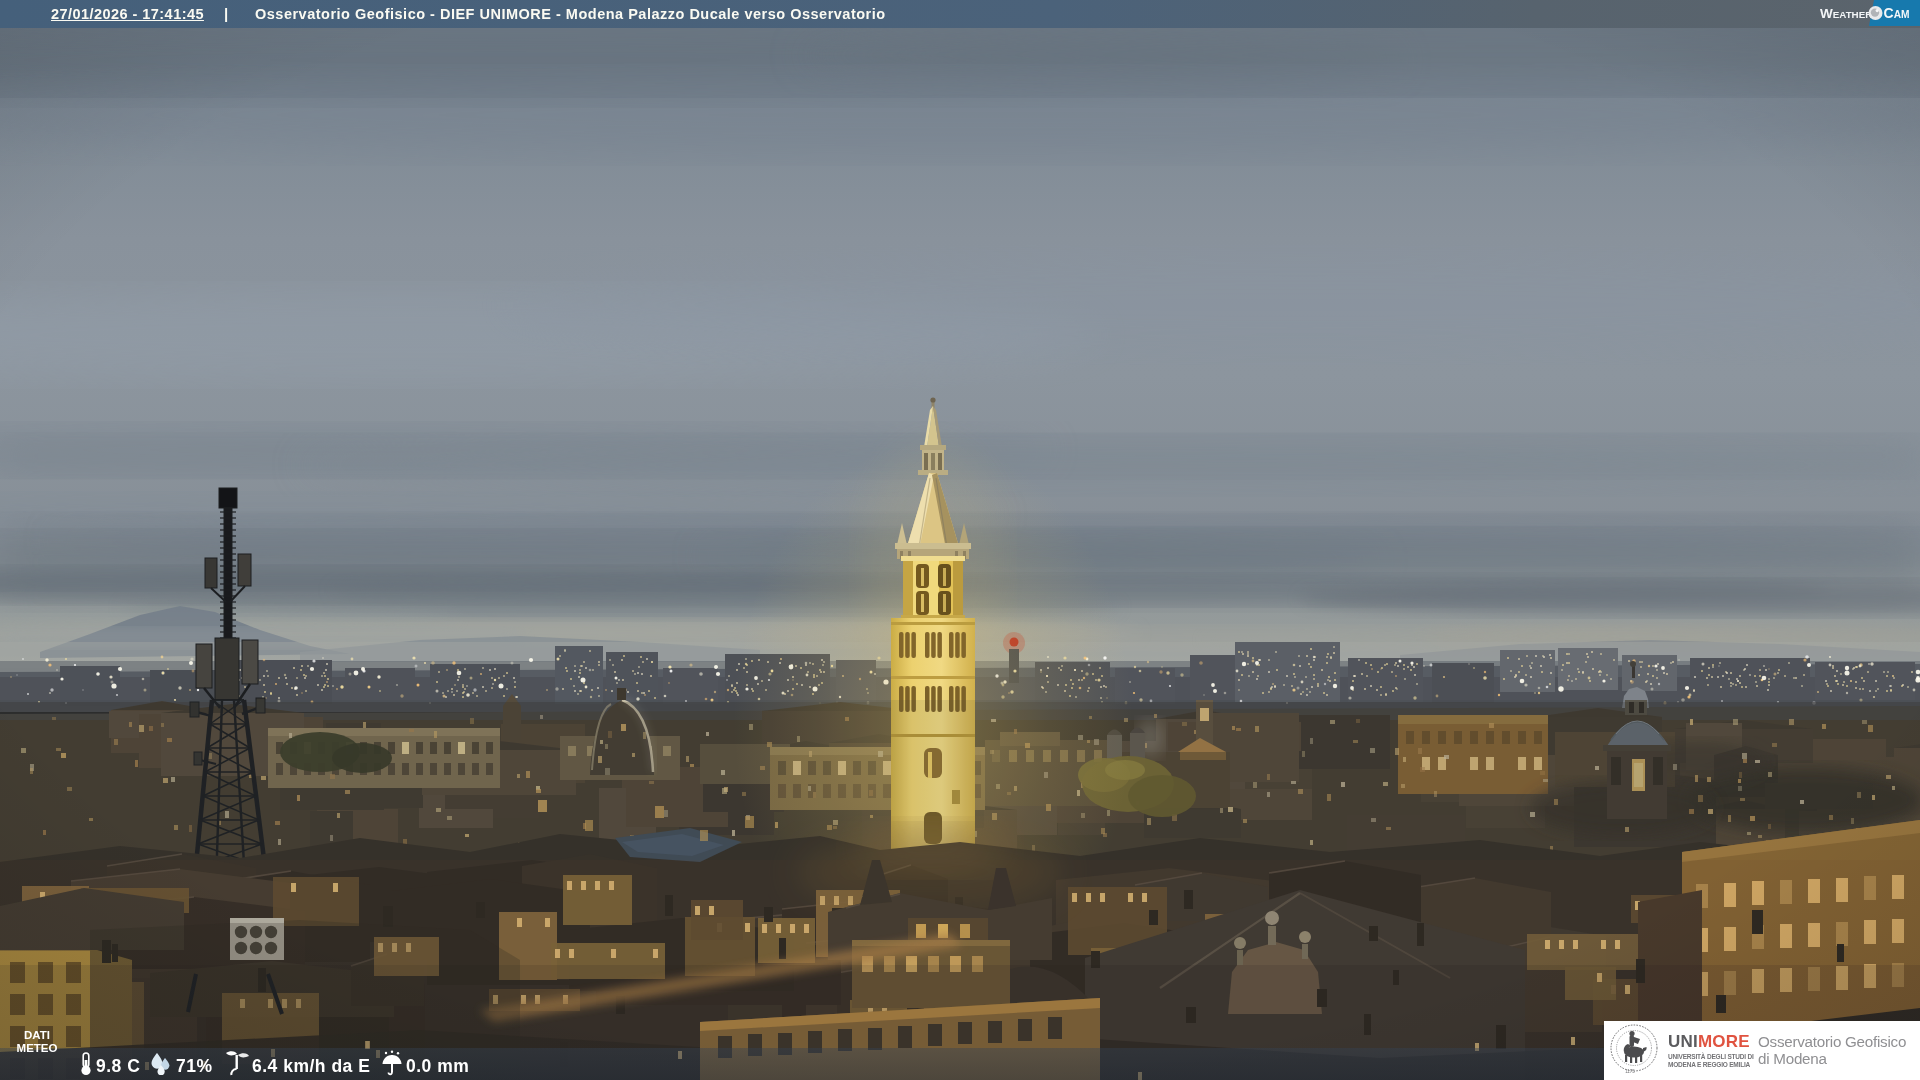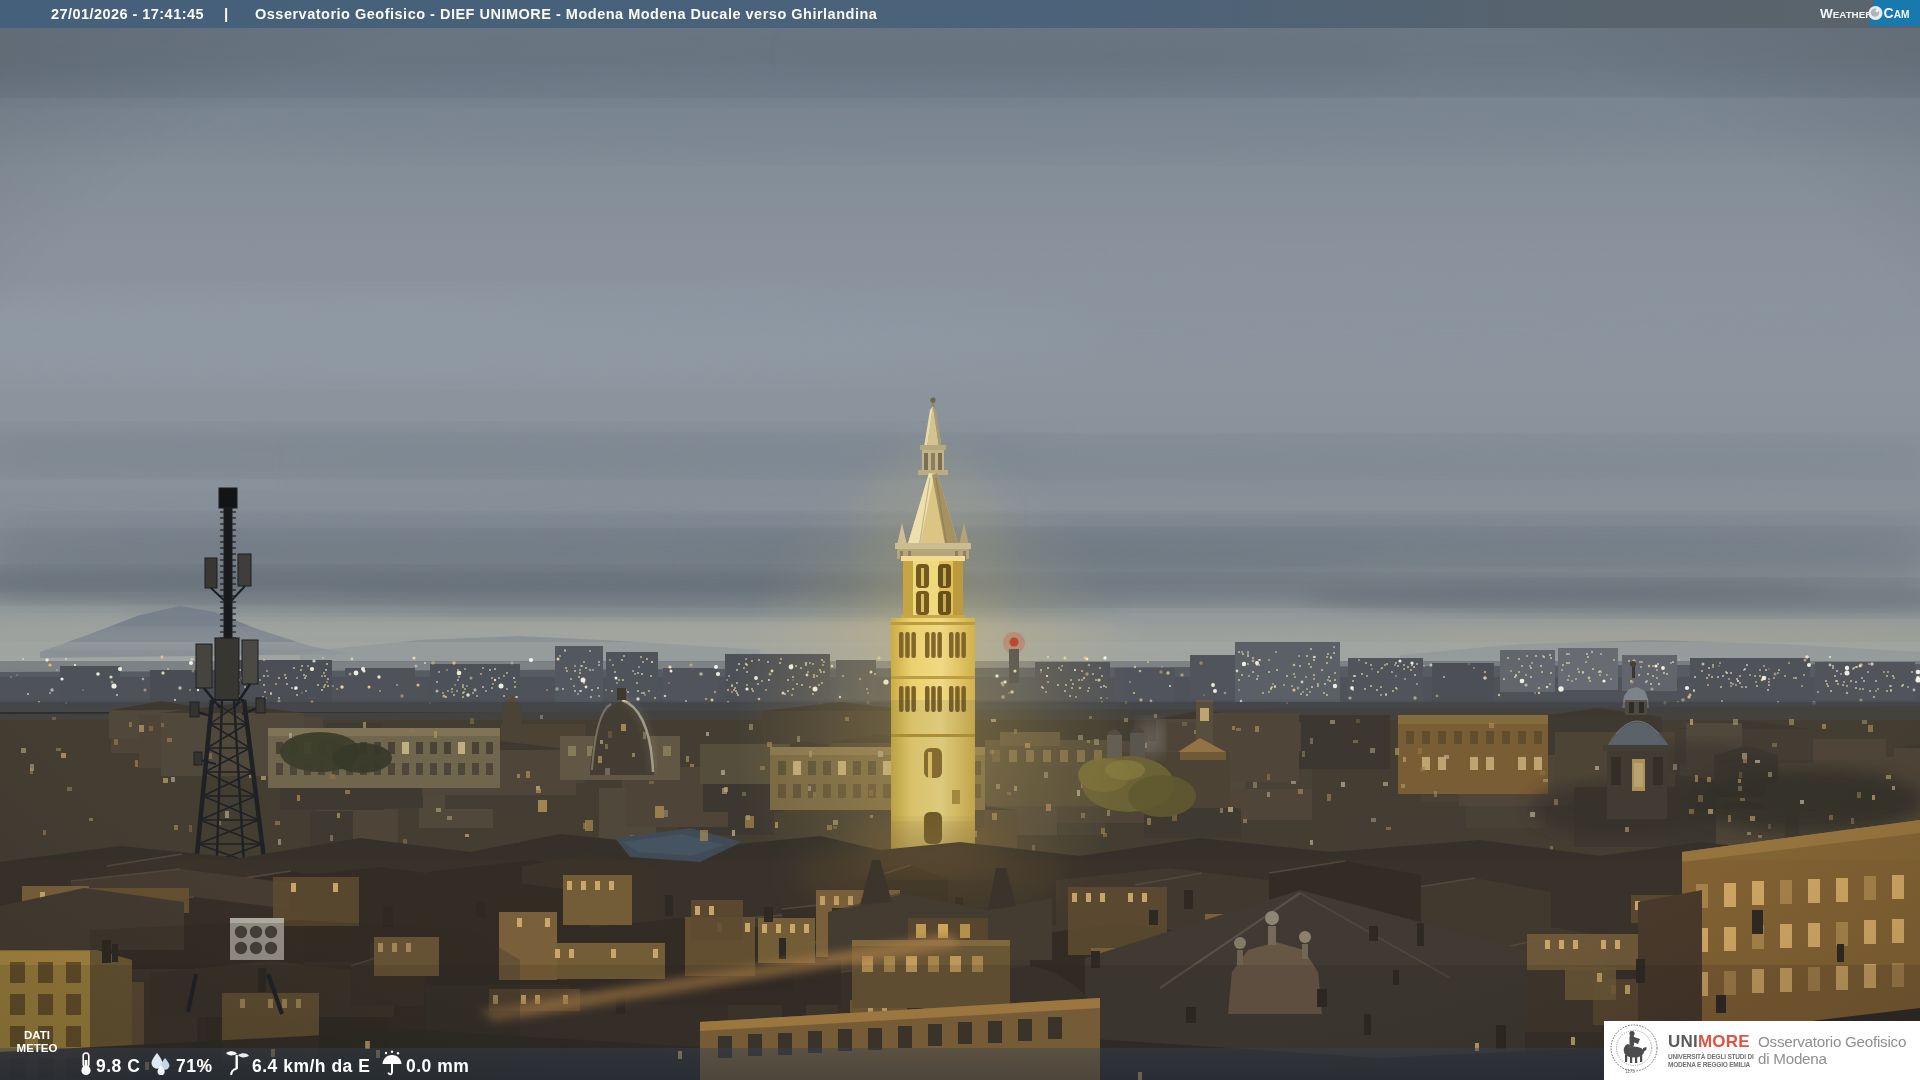--- a/index.html
+++ b/index.html
@@ -1870,23 +1870,23 @@
 <line x1="268" y1="974" x2="282" y2="1014" stroke="#1c1e21" stroke-width="4"></line>
 <radialGradient id="vig" cx="0.5" cy="0.45" r="0.75">
 <stop offset="0.7" stop-color="#000000" stop-opacity="0"></stop>
 <stop offset="1" stop-color="#0a0c10" stop-opacity="0.14"></stop>
 </radialGradient>
 <rect x="0" y="700" width="1920" height="380" fill="#3c4148" opacity="0.1"></rect>
 <rect x="0" y="28" width="1920" height="1052" fill="url(#vig)"></rect>
 </svg>
 
 <div class="ov" id="topbar" style="left:0;top:0;width:1920px;height:28px;background:linear-gradient(90deg,#45607b 0%,#4b627a 55%,#57636e 80%,#5b646c 100%);"></div>
-<div class="ov" style="left:51px;top:6px;font-size:14.5px;font-weight:bold;color:#fafaf2;letter-spacing:0.45px;">27/01/2026 - 17:41:45</div>
+<div class="ov" style="left:51px;top:6px;font-size:14.5px;font-weight:bold;color:#fafaf2;letter-spacing:0.45px;text-decoration:underline;">27/01/2026 - 17:41:45</div>
 <div class="ov" style="left:224px;top:5px;font-size:15px;font-weight:bold;color:#fafaf2;">|</div>
-<div class="ov" style="left:255px;top:6px;font-size:14.5px;font-weight:bold;color:#fafaf2;letter-spacing:0.5px;">Osservatorio Geofisico - DIEF UNIMORE - Modena Modena Ducale verso Ghirlandina</div>
+<div class="ov" style="left:255px;top:6px;font-size:14.5px;font-weight:bold;color:#fafaf2;letter-spacing:0.5px;">Osservatorio Geofisico - DIEF UNIMORE - Modena Palazzo Ducale verso Osservatorio</div>
 
 <div class="ov" id="wcam" style="left:1815px;top:0px;width:105px;height:28px;">
 <svg width="105" height="28" viewBox="0 0 105 28">
 <polygon points="59,0 105,0 105,26 54,26" fill="#1779ad"></polygon>
 <text x="5" y="18" font-family="Liberation Sans, sans-serif" font-size="13.5" font-weight="bold" fill="#f2f5f7">W<tspan font-size="9.8">EATHER</tspan></text>
 <circle cx="60.5" cy="13" r="7" fill="#e8eaec"></circle>
 <circle cx="60" cy="12.6" r="4.2" fill="#b0b4b8"></circle>
 <circle cx="62.2" cy="10.6" r="1.6" fill="#f5f6f7"></circle>
 <text x="68.5" y="18" font-family="Liberation Sans, sans-serif" font-size="14" font-weight="bold" fill="#f4f7f9">C<tspan font-size="10.2">AM</tspan></text>
 </svg></div>

